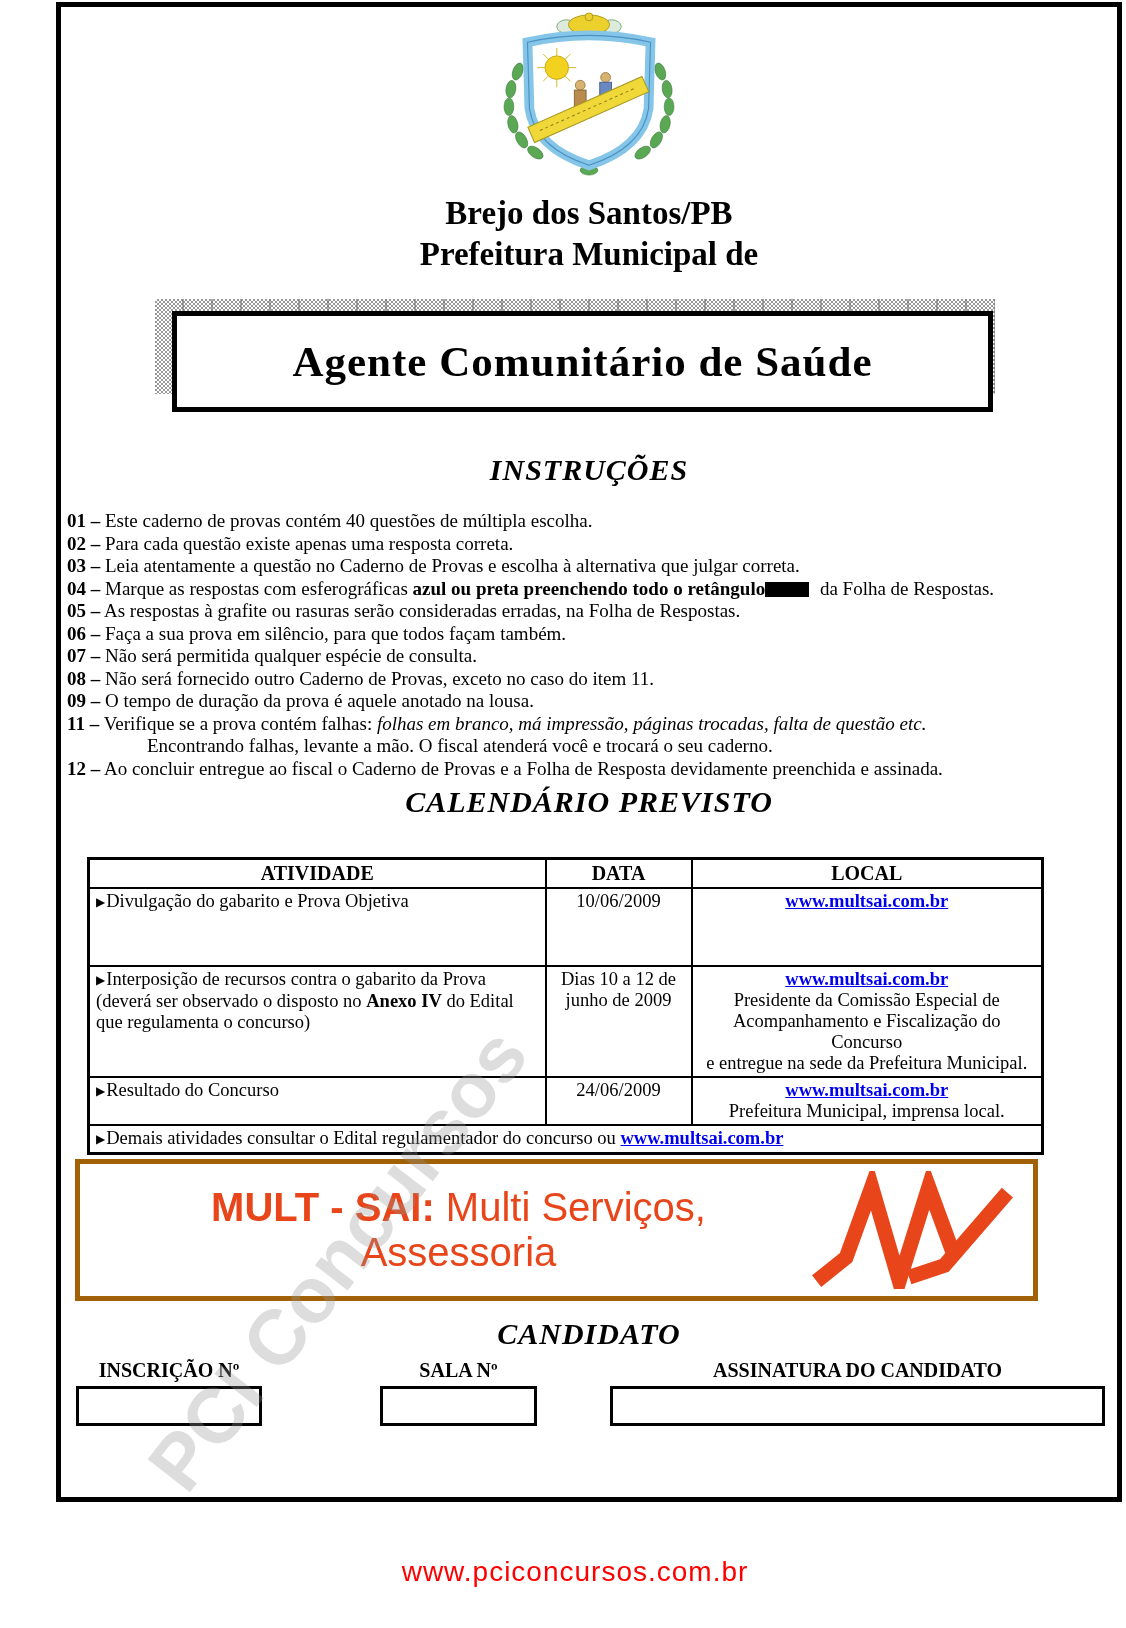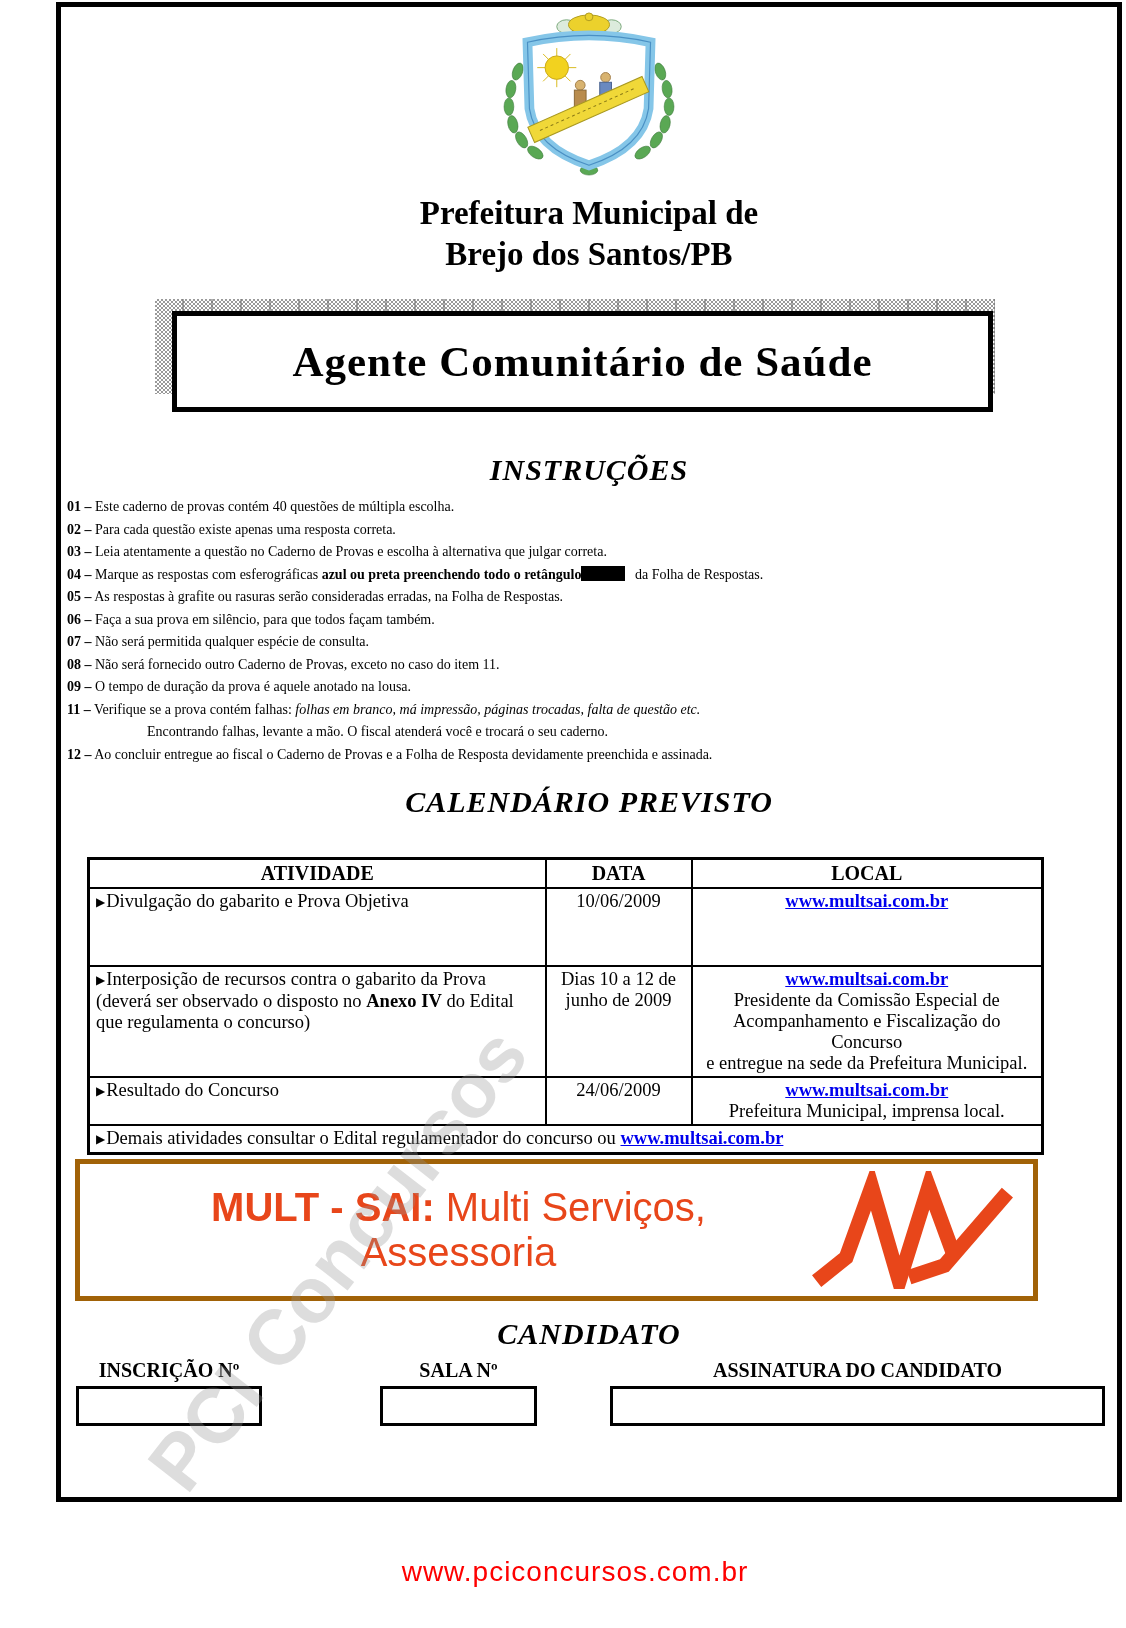--- a/index.html
+++ b/index.html
@@ -31,26 +31,26 @@
     position:absolute;left:17px;top:12px;width:811px;height:91px;background:#fff;
     border:5px solid #000;display:flex;align-items:center;justify-content:center;z-index:2;
   }
   .title-box .t{font-size:43px;font-weight:bold;letter-spacing:1px;}
 
   
   .sec{display:flex;align-items:center;margin:0 2px;flex-direction:column;}
   .sec .rule{flex:1;height:4px;background:#000;}
   .sec .t{font-style:italic;font-weight:bold;font-size:30px;margin:0 16px;white-space:nowrap;letter-spacing:1px;}
   .sec.instr-sec{margin-top:38px;}
-  .sec.cal-sec{margin-top:19px;}
+  .sec.cal-sec{margin-top:5px;}
   .sec.org-sec{margin-top:40px;}
   .sec.cand-sec{margin-top:16px;}
 
   
-  .instr{margin:9px 4px 0 6px;font-size:14px;line-height:22.5px;}
+  .instr{margin:23px 4px 0 6px;font-size:19px;line-height:22.5px;}
   .instr .item{padding-left:40px;text-indent:-40px;}
   .instr .num{font-weight:bold;}
   .instr b{font-weight:bold;}
   .instr i{font-style:italic;}
   .instr .line2{padding-left:40px;text-indent:0;}
   .black-box{display:inline-block;width:44px;height:15px;background:#000;vertical-align:-2px;margin-right:6px;}
 
   
   table.cal{border-collapse:collapse;border:3px solid #000;margin:38px 0 0 26px;width:954px;
             font-size:18.5px;line-height:21px;table-layout:fixed;}
@@ -131,22 +131,22 @@
       <circle cx="112" cy="68" r="5" fill="#d8b370" stroke="#a3804c"></circle>
       <rect x="106" y="73" width="12" height="20" fill="#6a89c0" stroke="#48618f"></rect>
     </g>
     <g transform="rotate(-24 95 100)">
       <rect x="30" y="92" width="128" height="17" fill="#f0d838" stroke="#a89820"></rect>
       <line x1="40" y1="100" x2="148" y2="100" stroke="#8a7a16" stroke-width="1" stroke-dasharray="3 3"></line>
     </g>
   </svg>
 
   <div class="muni">
+    <div>Brejo dos Santos/PB</div>
     <div>Prefeitura Municipal de</div>
-    <div>Brejo dos Santos/PB</div>
   </div>
 
   <div class="title-area">
     <div class="title-box">
       <span class="t">Agente Comunitário de Saúde</span>
     </div>
   </div>
 
   <div class="sec instr-sec">
     <span class="rule"></span>

